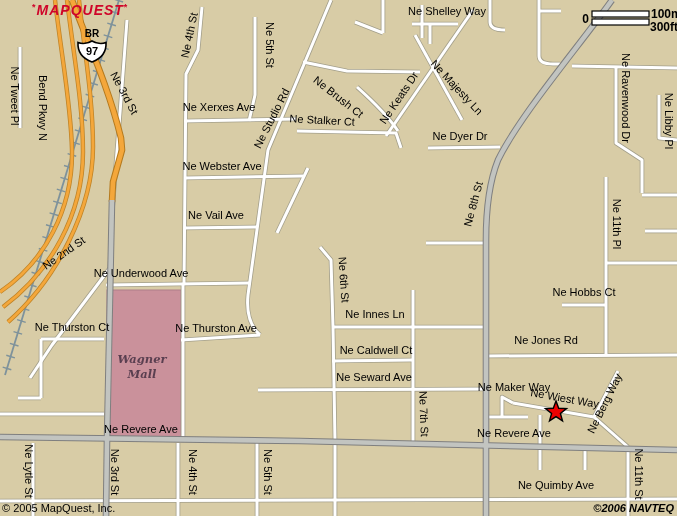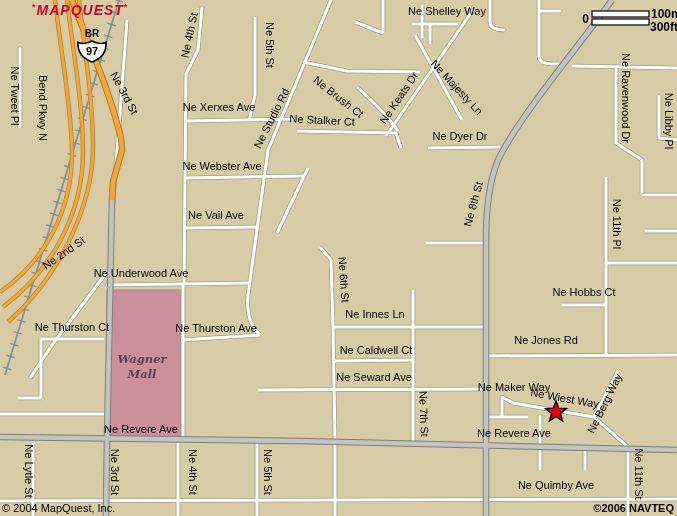--- a/index.html
+++ b/index.html
@@ -23,21 +23,21 @@
   .shield-br{font:bold 10px "Liberation Sans",sans-serif;fill:#000;}
   .scale-txt{font:bold 12px "Liberation Sans",sans-serif;fill:#000;}
   .shield-shape{fill:#ffffff;stroke:#000;stroke-width:1.6;}
   .scale-box{fill:#ffffff;stroke:#000;stroke-width:1.2;}
   .marker{stroke:#000;stroke-width:1.4;}
   .logo{position:absolute;left:8px;top:2px;color:#cf0429;font-weight:bold;
         font-size:14px;letter-spacing:1px;font-style:italic;margin-left:24px;}
   .logo .mark{font-size:9px;font-style:normal;vertical-align:top;}
   .copy-left{position:absolute;left:2px;bottom:2px;font-size:11px;color:#000;}
   .copy-right{position:absolute;right:3px;bottom:2px;font-size:11px;
-              font-weight:bold;color:#000;}
+              font-weight:bold;color:#000;font-style:italic;}
 </style>
 </head>
 <body>
 
 <div class="stage">
   <svg id="map-svg" width="677" height="516" viewBox="0 0 677 516">
       <rect x="0" y="0" width="677" height="516" fill="#d8cca6"></rect>
       <rect x="107" y="290" width="74" height="149" fill="#ca919b" stroke="#ae7e89" stroke-width="1"></rect>
       <path d="M119,0 L5,375" class="rail-ticks"></path>
       <path d="M119,0 L5,375" class="rail-line"></path>
@@ -192,15 +192,15 @@
       <path class="shield-shape" d="M92,41 c-4,2.5 -10,3 -14,1.5 c-0.5,9 3,15.5 14,19.5 c11,-4 14.5,-10.5 14,-19.5 c-4,1.5 -10,1 -14,-1.5 z"></path>
       <text x="92" y="55" class="shield-txt" text-anchor="middle">97</text>
       <rect x="592" y="11" width="57" height="6" class="scale-box"></rect>
       <rect x="592" y="19" width="57" height="6" class="scale-box"></rect>
       <text x="589" y="23" class="scale-txt" text-anchor="end">0</text>
       <text x="651" y="18" class="scale-txt">100m</text>
       <text x="650" y="31" class="scale-txt">300ft</text>
       <polygon points="556.0,401.0 558.7,408.3 566.5,408.6 560.4,413.4 562.5,420.9 556.0,416.6 549.5,420.9 551.6,413.4 545.5,408.6 553.3,408.3" fill="#ee0000" class="marker"></polygon>
     </svg>
   <div class="logo"><span class="mark">*</span><span>MAPQUEST</span><span class="mark">*</span></div>
-  <div class="copy-left">© 2004 MapQuest, Inc.</div>
+  <div class="copy-left">© 2005 MapQuest, Inc.</div>
   <div class="copy-right">©2006 NAVTEQ</div>
 </div>
 
 </body></html>

